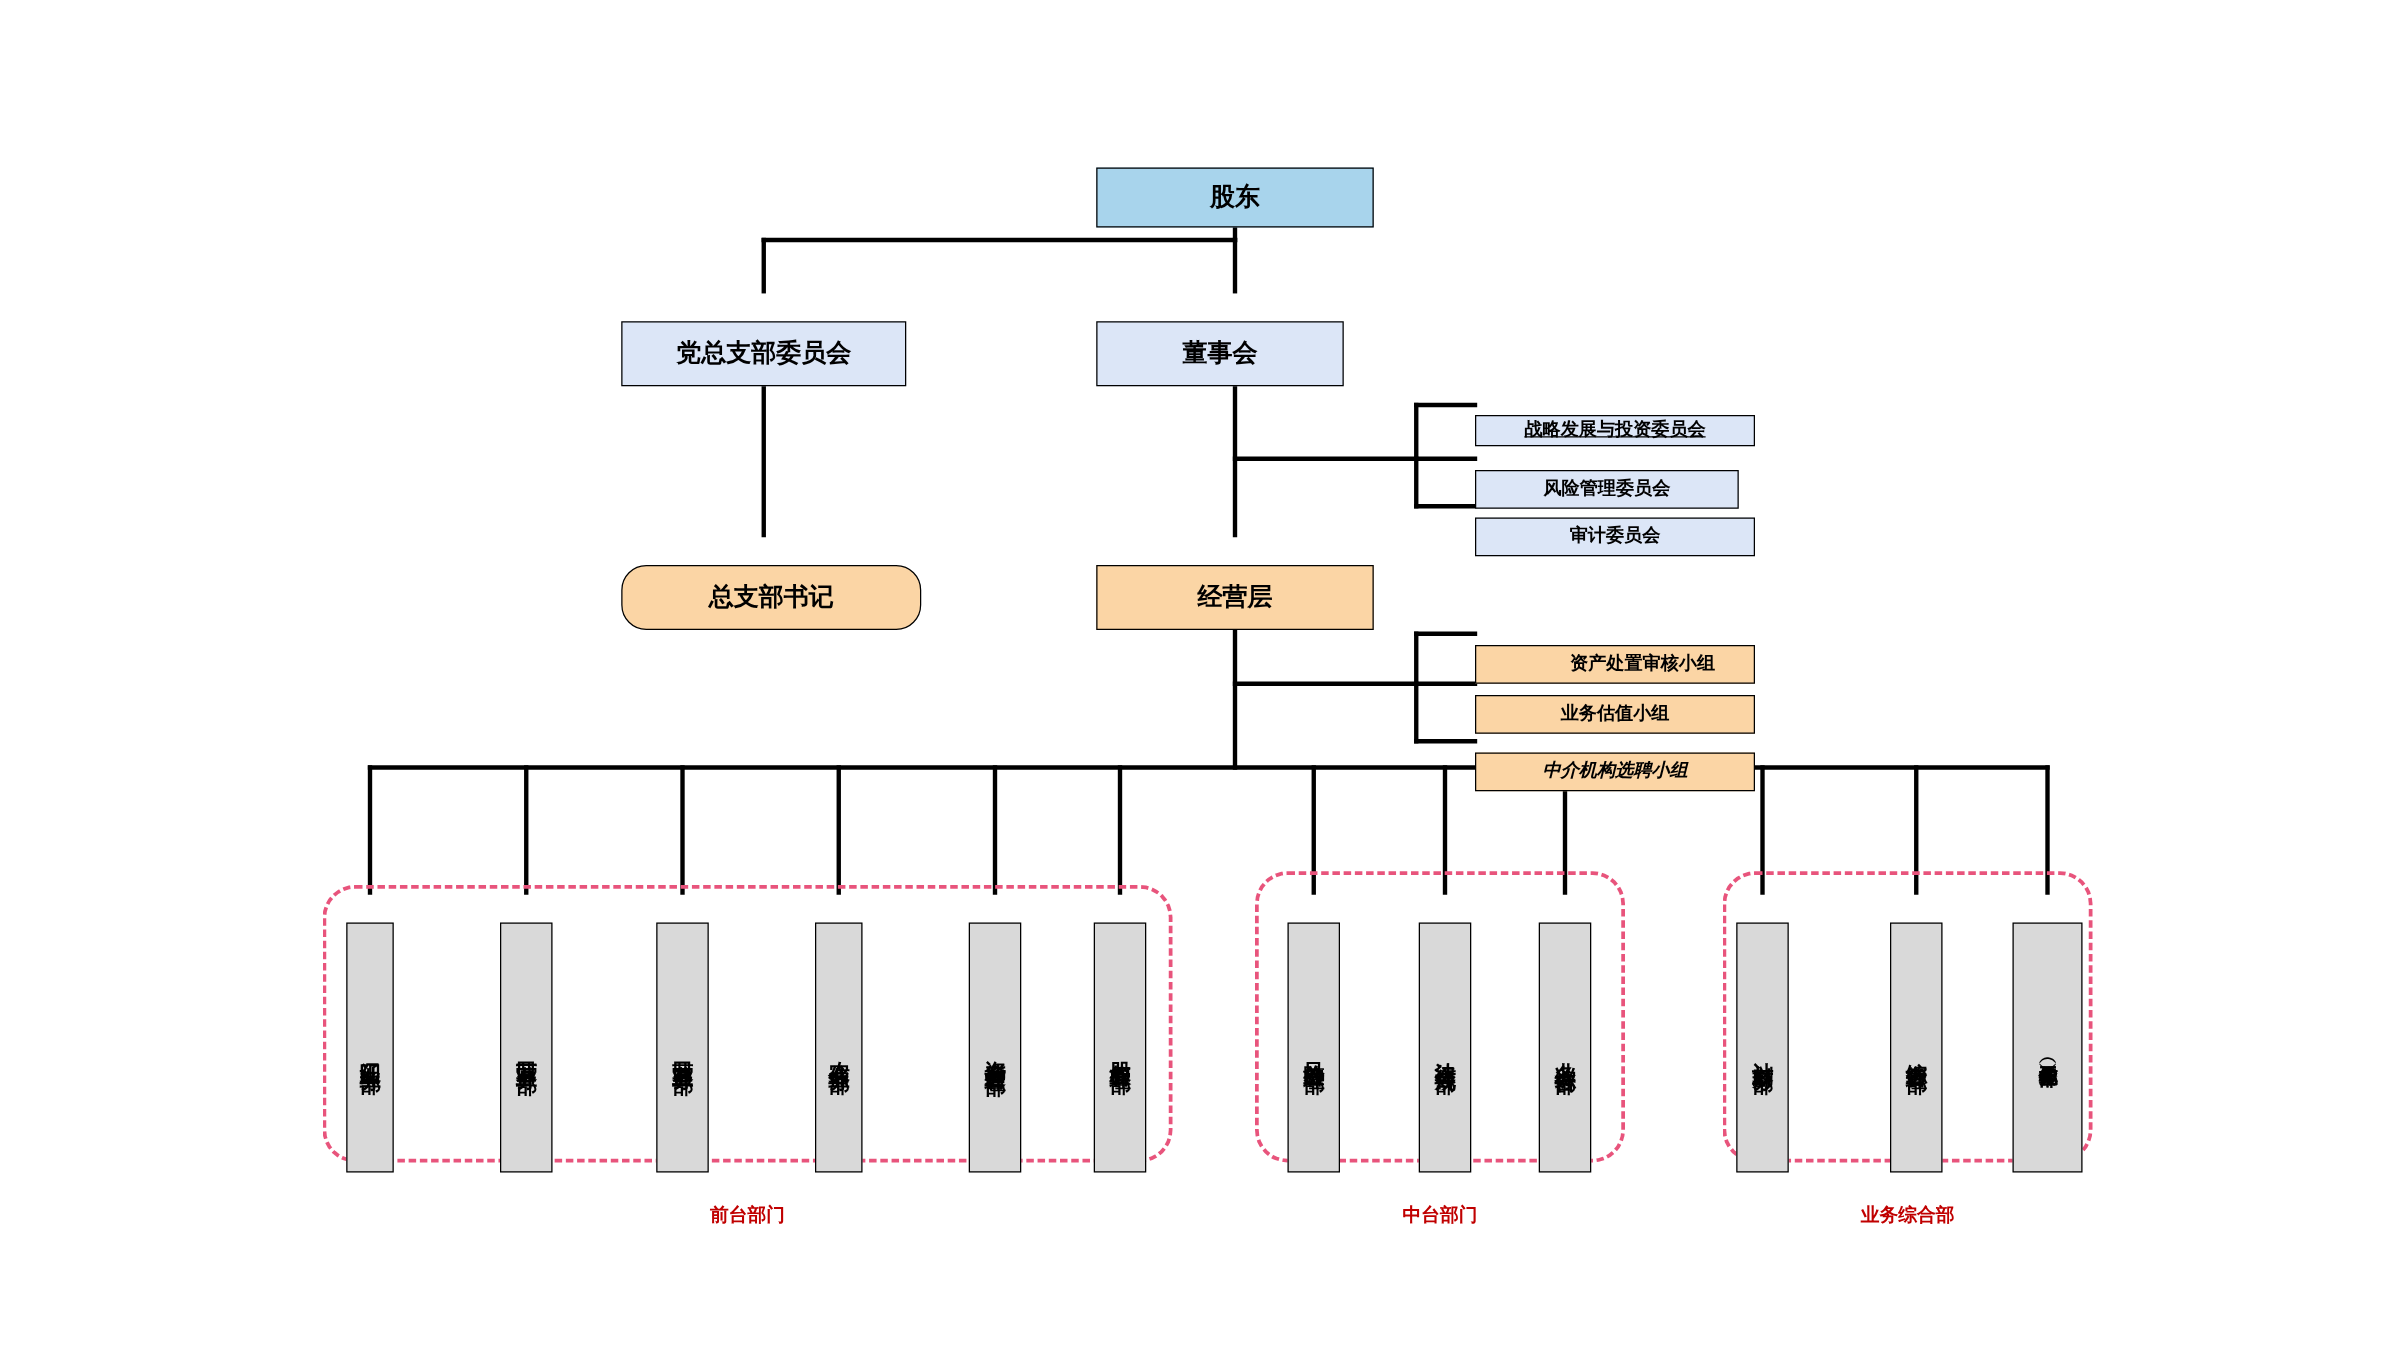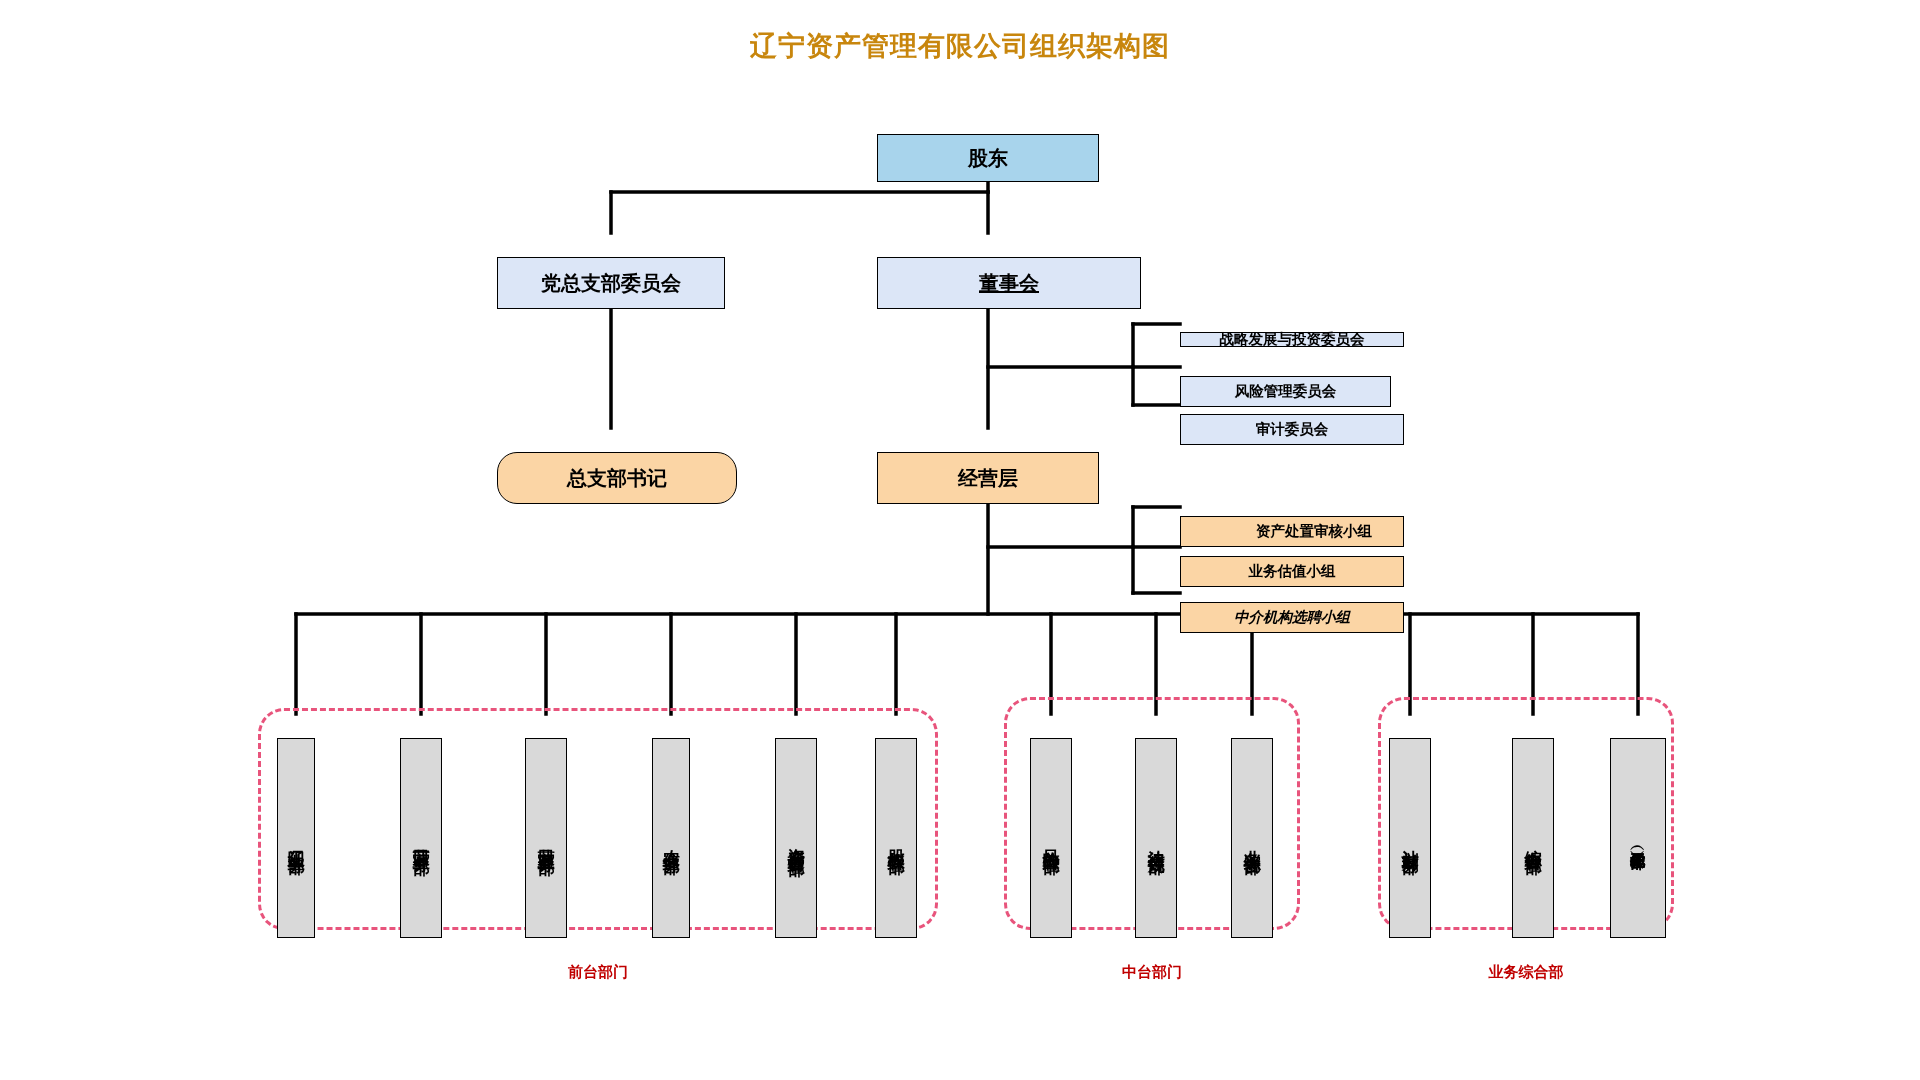--- a/index.html
+++ b/index.html
@@ -96,21 +96,20 @@
     font-size: 15px;
     font-weight: bold;
     z-index: 4;
   }
 </style>
 </head>
 <body>
 
 <div id="canvas">
 
-  <div class="title">辽宁资产管理有限公司组织架构图</div>
 
   <svg id="lines" viewBox="0 0 1920 1080">
     <g stroke="#000000" stroke-width="3.5" fill="none" stroke-linecap="square">
 
       <path d="M 988 158 L 988 192"></path>
       <path d="M 611 192 L 988 192"></path>
       <path d="M 611 192 L 611 233"></path>
       <path d="M 988 192 L 988 233"></path>
 
       <path d="M 611 285 L 611 428"></path>
@@ -149,33 +148,33 @@
   </svg>
 
   <div class="node lvl-share" style="left:877px; top:110px; width:222px; height:48px;">
     <span>股东</span>
   </div>
 
   <div class="node lvl-board" style="left:497px; top:233px; width:228px; height:52px;">
     <span>党总支部委员会</span>
   </div>
 
-  <div class="node lvl-board" style="left:877px; top:233px; width:264px; height:52px;text-decoration:underline;">
+  <div class="node lvl-board" style="left:877px; top:233px; width:198px; height:52px;">
     <span>董事会</span>
   </div>
 
   <div class="node lvl-orange" style="left:497px; top:428px; width:240px; height:52px;border-radius:20px;">
     <span>总支部书记</span>
   </div>
 
   <div class="node lvl-orange" style="left:877px; top:428px; width:222px; height:52px;">
     <span>经营层</span>
   </div>
 
-  <div class="node cmte" style="left:1180px; top:308px; width:224px; height:15px;">
+  <div class="node cmte" style="left:1180px; top:308px; width:224px; height:25px;text-decoration:underline;">
     <span>战略发展与投资委员会</span>
   </div>
   <div class="node cmte" style="left:1180px; top:352px; width:211px; height:31px;">
     <span>风险管理委员会</span>
   </div>
   <div class="node cmte" style="left:1180px; top:390px; width:224px; height:31px;">
     <span>审计委员会</span>
   </div>
 
   <div class="node team" style="left:1180px; top:492px; width:224px; height:31px;padding-left:44px;">

